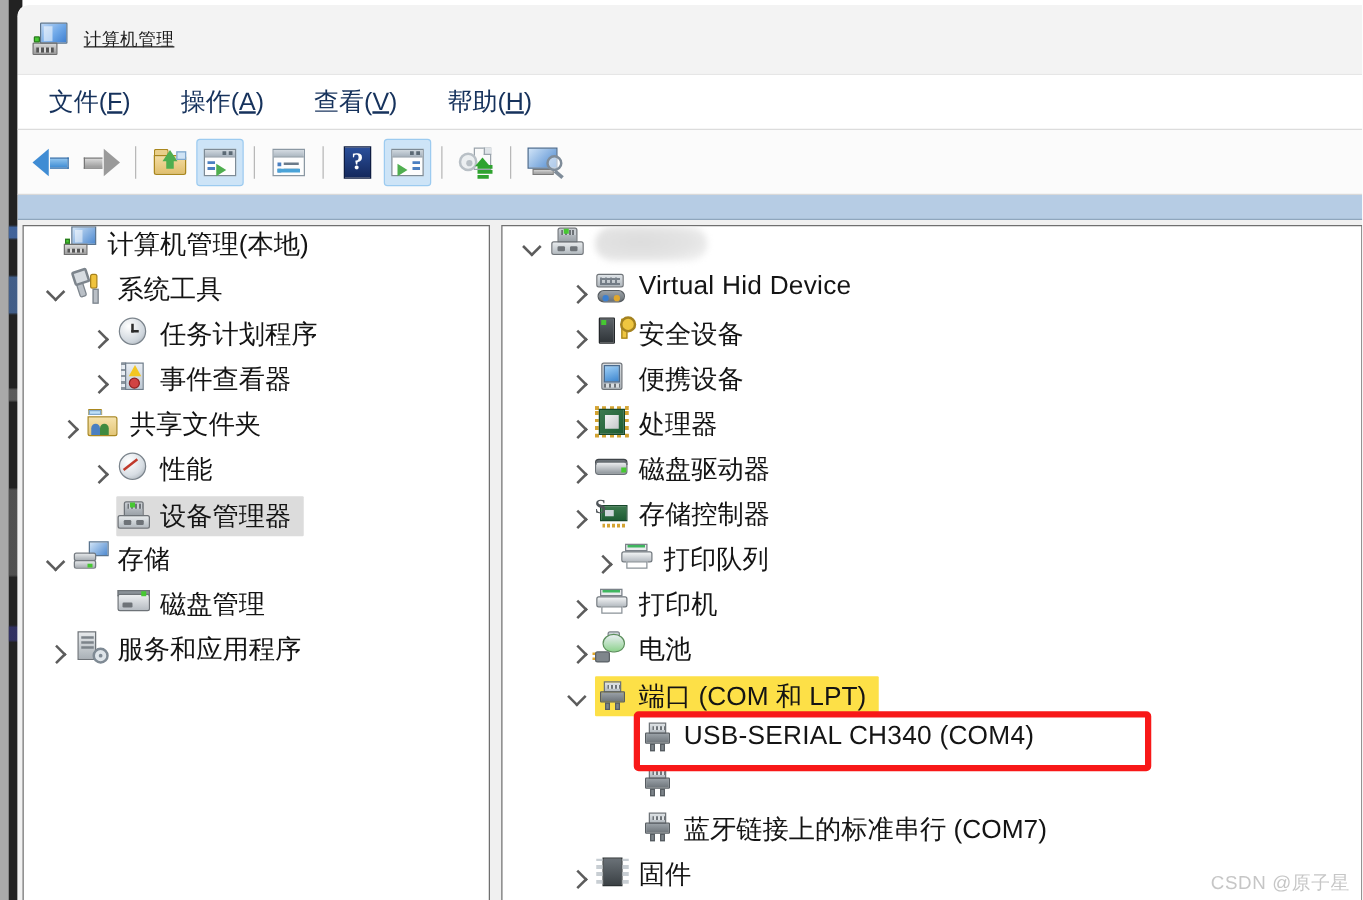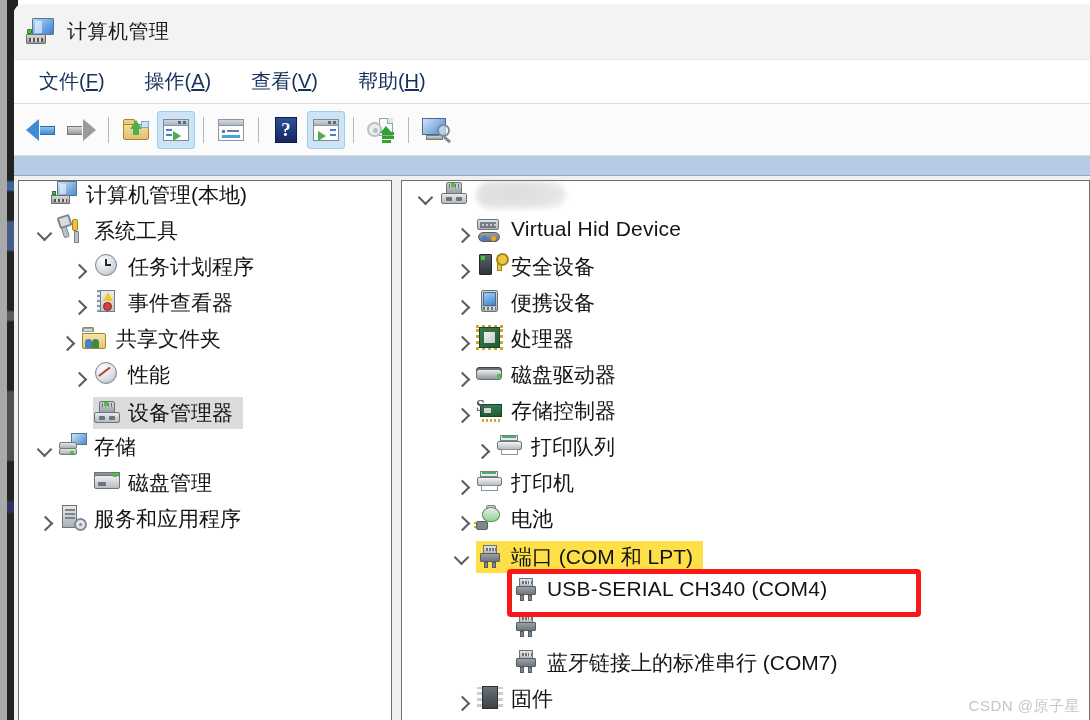--- a/index.html
+++ b/index.html
@@ -60,22 +60,23 @@
   
   .titlebar {
     height: 56px;
     background: #f3f3f3;
     display: flex; align-items: center;
     padding-left: 11px;
     border-bottom: 1px solid #e6e6e6;
     border-top-left-radius: 9px;
   }
   .titlebar .title-text {
-    font-size: 20px; color: #1b1b1b; margin-left: 12px;
+    font-size: 14px; color: #1b1b1b; margin-left: 12px;
     letter-spacing: .5px;
+    text-decoration: underline;
   }
 
   
   .appicon { position: relative; width: 30px; height: 28px; flex: none; }
   .appicon .mon {
     position: absolute; left: 7px; top: 0px; width: 22px; height: 17px;
     background: linear-gradient(135deg,#bcd6f5 0%,#6fa8e8 55%,#3f7fd0 100%);
     border: 1px solid #5a748f; border-radius: 1px;
   }
   .appicon .mon::after {
@@ -607,21 +608,21 @@
           <div class="chev collapsed"></div>
           <div class="ic ic-event">
             <div class="bk"></div>
               <div class="rings"></div>
               <div class="warn"></div>
               <div class="err"></div>
           </div>
           <div class="label">事件查看器</div>
         </div>
 
-        <div class="row" style="padding-left:36px">
+        <div class="row" style="padding-left:24px">
           <div class="chev collapsed"></div>
           <div class="ic ic-shared">
             <div class="tabf"></div>
               <div class="top"></div>
               <div class="bodyf"></div>
               <div class="p1"></div>
               <div class="p2"></div>
           </div>
           <div class="label">共享文件夹</div>
         </div>

